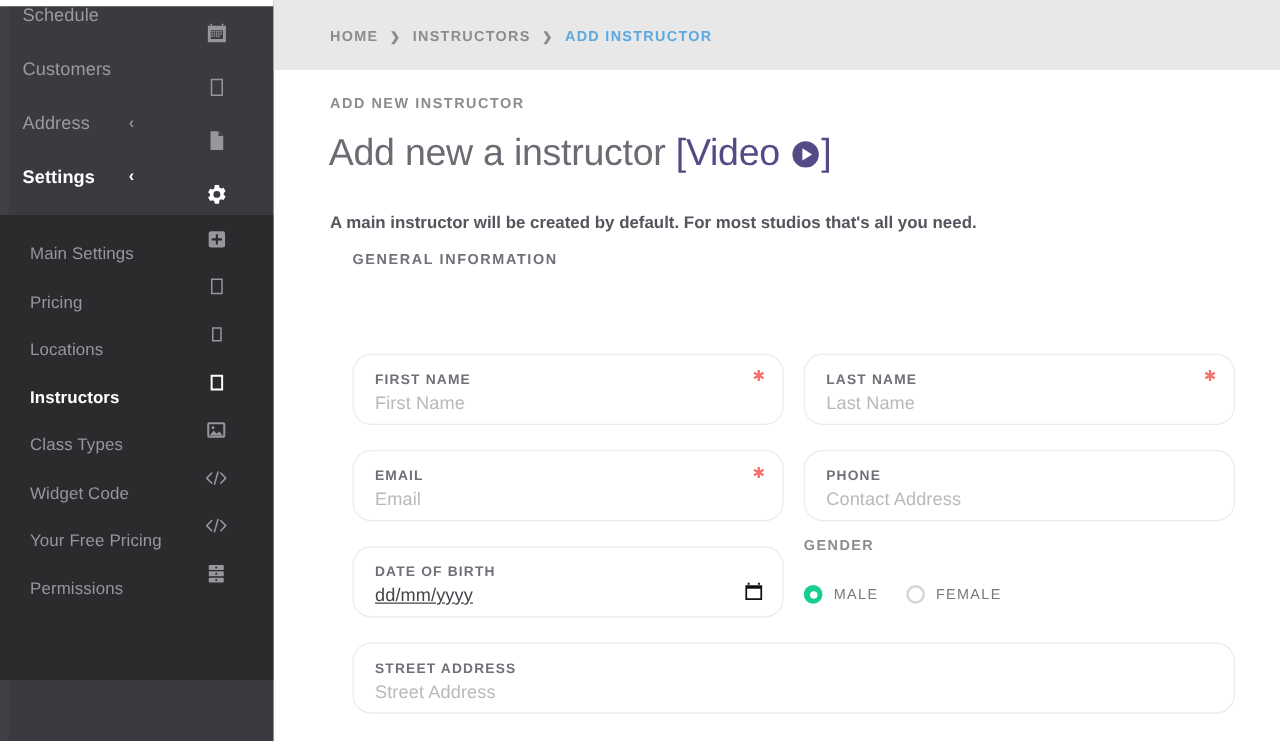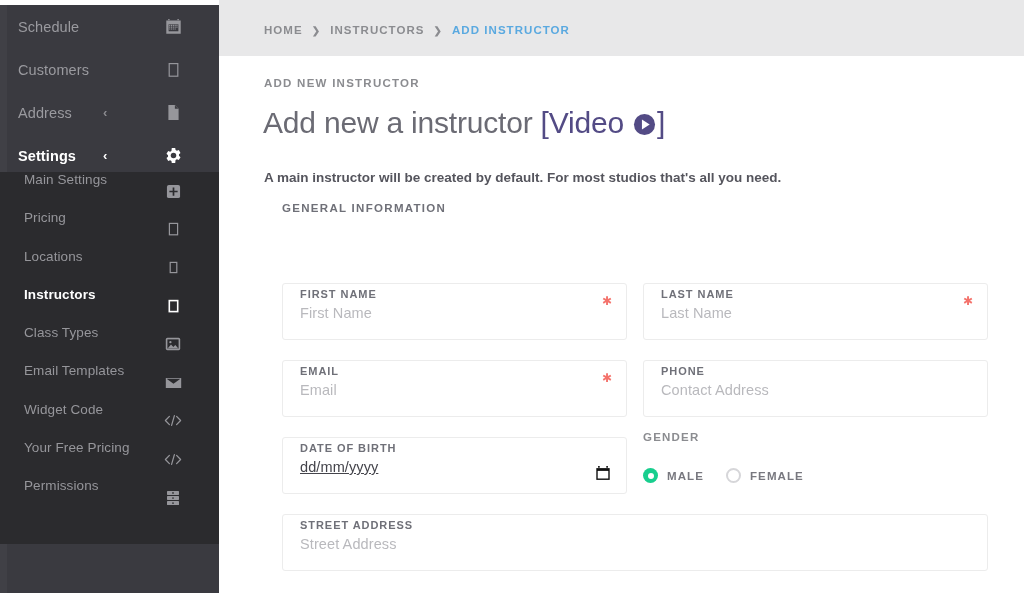--- a/index.html
+++ b/index.html
@@ -19,21 +19,21 @@
   }
   .sidebar-topstrip {
     position:absolute; left:0; top:0; width:219px; height:5px; background:#ffffff;
   }
   .sidebar-leftedge {
     position:absolute; left:0; top:0; width:7px; height:593px; background:#45454b;
     opacity:.55;
   }
   .nav-main { position:absolute; top:5px; left:0; width:219px; }
   .nav-row {
-    position: relative; height: 43px; display:flex; align-items:center;
+    position: relative; height: 43px; display:flex; 
     padding: 0 0 0 18px; cursor:pointer;
   }
   .nav-row .label {
     font-size: 14.5px; color: #9a9a9f; letter-spacing: .1px; flex: 0 0 auto;
   }
   .nav-row.active .label { color:#ffffff; font-weight:700; }
   .nav-row .chev {
     position:absolute; left: 103px; font-size: 13px; color:#8b8b90; line-height:1;
     font-weight:700;
   }
@@ -42,21 +42,21 @@
     position:absolute; left: 164px; top:50%; transform:translateY(-50%);
     width:18px; height:18px; display:flex; align-items:center; justify-content:center;
     color:#96969b;
   }
   .nav-row.active .ico { color:#ffffff; }
 
   .submenu {
     position:absolute; top:172px; left:0; width:219px; height:372px; background:#2b2b2e;
   }
   .sub-row {
-    position:relative; height:38.3px; display:flex; align-items:flex-start;
+    position:relative; height:38.3px; display:flex; align-items:flex-end;
     padding: 0 16px 0 24px; cursor:pointer;
   }
   .sub-row .label { font-size: 13.5px; color:#96969b; letter-spacing:.1px; }
   .sub-row.active .label { color:#ffffff; font-weight:700; }
   .sub-row .ico {
     position:absolute; left:164px; top:50%; transform:translateY(-50%);
     width:18px; height:18px; display:flex; align-items:center; justify-content:center;
     color:#96969b;
   }
   .sub-row.active .ico { color:#ffffff; }
@@ -92,22 +92,22 @@
   }
   .section-head {
     position:absolute; left:63px; top:202px;
     font-size:11.5px; letter-spacing:1.3px; font-weight:700; color:#6f7078;
   }
 
   
   .form { position:absolute; left:63px; top:283px; width:750px; }
   .row { position:relative; margin-bottom:12px; }
   .field {
-    position:absolute; top:0; border:1px solid #ececec; border-radius:3px;
-    background:#fff; height:57px; padding:4px 14px 0 17px;
+    position:absolute; top:0; border:1px solid #ececec; border-radius:15px;
+    background:#fff; height:57px; padding:14px 14px 0 17px;
   }
   .field-left  { left:0;   width:345px; }
   .field-right { left:361px; width:345px; }
   .field-full  { left:0;   width:706px; }
   .field .flabel {
     font-size:11px; letter-spacing:.95px; font-weight:700; color:#6f7078;
   }
   .field .req {
     position:absolute; right:14px; top:11px; color:#f4726b; font-size:12px; line-height:1;
   }
@@ -128,21 +128,21 @@
     width:15px; height:15px; border-radius:50%; border:2px solid #d6d6d9; background:#fff;
   }
   .radio.on .dot {
     border:none; background:#18ce8e; position:relative;
   }
   .radio.on .dot::after {
     content:""; position:absolute; left:4.5px; top:4.5px; width:6px; height:6px;
     border-radius:50%; background:#fff;
   }
   .radio .rlabel {
-    font-size:11.5px; letter-spacing:1.1px; font-weight:700; color:#78787f;
+    font-size:11.5px; letter-spacing:1.1px; font-weight:400; color:#78787f;
   }
 </style>
 </head>
 <body>
 
 <div id="app">
 
   <aside class="sidebar">
     <div class="sidebar-leftedge"></div>
     <div class="sidebar-topstrip"></div>
@@ -240,29 +240,20 @@
         <span class="ico">
           <svg width="16" height="14" viewBox="0 0 16 14" fill="currentColor">
             <rect x="0.8" y="0.8" width="14.4" height="12.4" rx="1.6"></rect>
             <path fill="#2b2b2e" d="M2.4 2.4h11.2v9.2H2.4z"></path>
             <circle cx="5.4" cy="5.2" r="1.15" fill="currentColor"></circle>
             <path fill="currentColor" d="M2.6 11.4l3.4-4 2.3 2.6 2-1.9 3.1 3.3z"></path>
           </svg>
         </span>
       </div>
 
-      <div class="sub-row">
-        <span class="label">Email Templates</span>
-        <span class="ico">
-          <svg width="17" height="12" viewBox="0 0 17 12" fill="currentColor">
-            <path d="M.8 1h15.4v10H.8z"></path>
-            <path fill="#2b2b2e" d="M1.6 1.8L8.5 6.7l6.9-4.9z"></path>
-          </svg>
-        </span>
-      </div>
 
       <div class="sub-row">
         <span class="label">Widget Code</span>
         <span class="ico">
           <svg width="18" height="13" viewBox="0 0 18 13" fill="none" stroke="currentColor" stroke-width="1.25" stroke-linecap="round" stroke-linejoin="round">
             <polyline points="5.4,2.4 1.4,6.5 5.4,10.6"></polyline>
             <polyline points="12.6,2.4 16.6,6.5 12.6,10.6"></polyline>
             <line x1="10.4" y1="1.6" x2="7.6" y2="11.4"></line>
           </svg>
         </span>

